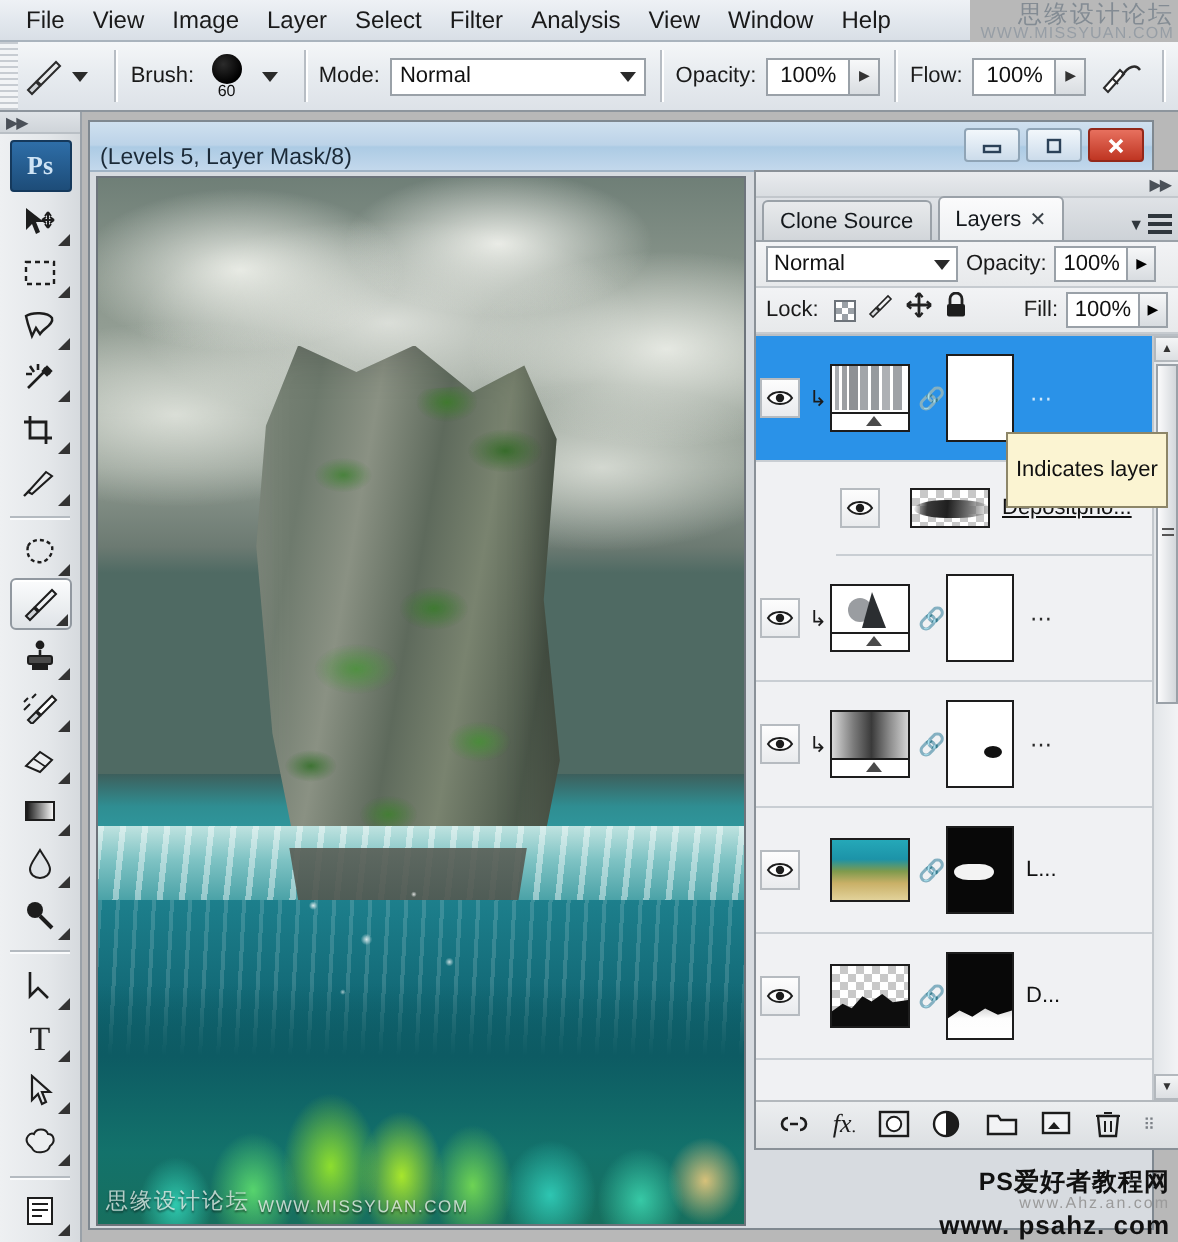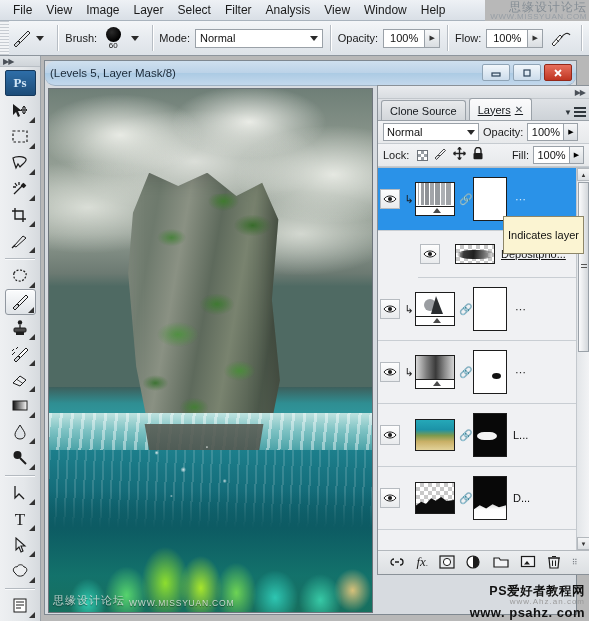--- a/index.html
+++ b/index.html
@@ -115,23 +115,22 @@
   
   #docwin {
     position: absolute; left: 44px; top: 60px; width: 533px; height: 555px;
     border: 1px solid #7f8890;
     background: #d7dbe0;
     overflow: hidden;
   }
   #doc-title {
     height: 25px; width: 100%;
     background: linear-gradient(180deg,#cfe0ef 0%,#bcd3e8 48%,#accbe4 52%,#c3d8ec 100%);
-    display: flex; align-items: center; border-bottom: 1px solid #9fb2c4;
+    display: flex; align-items: flex-end; border-bottom: 1px solid #9fb2c4;
     position: relative;
-    border-radius: 10px;
   }
   #doc-title-text { font-size: 11.5px; color: #1b2a38; margin-left: 5px; }
   .winbtn {
     width: 28px; height: 17px; border: 1px solid #8fa4b6; border-radius: 2px;
     background: linear-gradient(180deg,#f2f7fb,#ccdceb);
     display: flex; align-items: center; justify-content: center;
     margin-left: 3px;
   }
   .winbtn.close {
     background: linear-gradient(180deg,#e7705e,#bf3522);
@@ -248,21 +247,21 @@
     background: linear-gradient(180deg,#dfe2e6,#cdd2d7);
     border-bottom: 1px solid #9aa1a8; position: relative;
   }
   .ptab {
     height: 20px; padding: 0 8px; font-size: 11px; color: #14181c;
     display: flex; align-items: center; gap: 4px;
     border: 1px solid #9aa1a8; border-bottom: none;
     border-radius: 3px 3px 0 0; margin-left: 3px;
     background: linear-gradient(180deg,#e8eaec,#d2d6da);
   }
-  .ptab.active { background: linear-gradient(180deg,#fbfbfc,#eef0f2); height: 22px; text-decoration: underline; }
+  .ptab.active { background: linear-gradient(180deg,#fbfbfc,#eef0f2); height: 22px; }
   .ptab .x { font-size: 10px; color: #3b4248; }
   #panel-menu { position: absolute; right: 3px; bottom: 3px;
                 display: flex; align-items: center; gap: 2px; }
   .hamburger { width: 12px; height: 10px;
     background: repeating-linear-gradient(180deg,#2f363c 0 2px, transparent 2px 4px); }
 
   .lp-row {
     display: flex; align-items: center; height: 23px; padding: 0 5px;
     background: linear-gradient(180deg,#f2f3f5,#e7e9eb);
     border-bottom: 1px solid #c6cbd0; gap: 4px;

